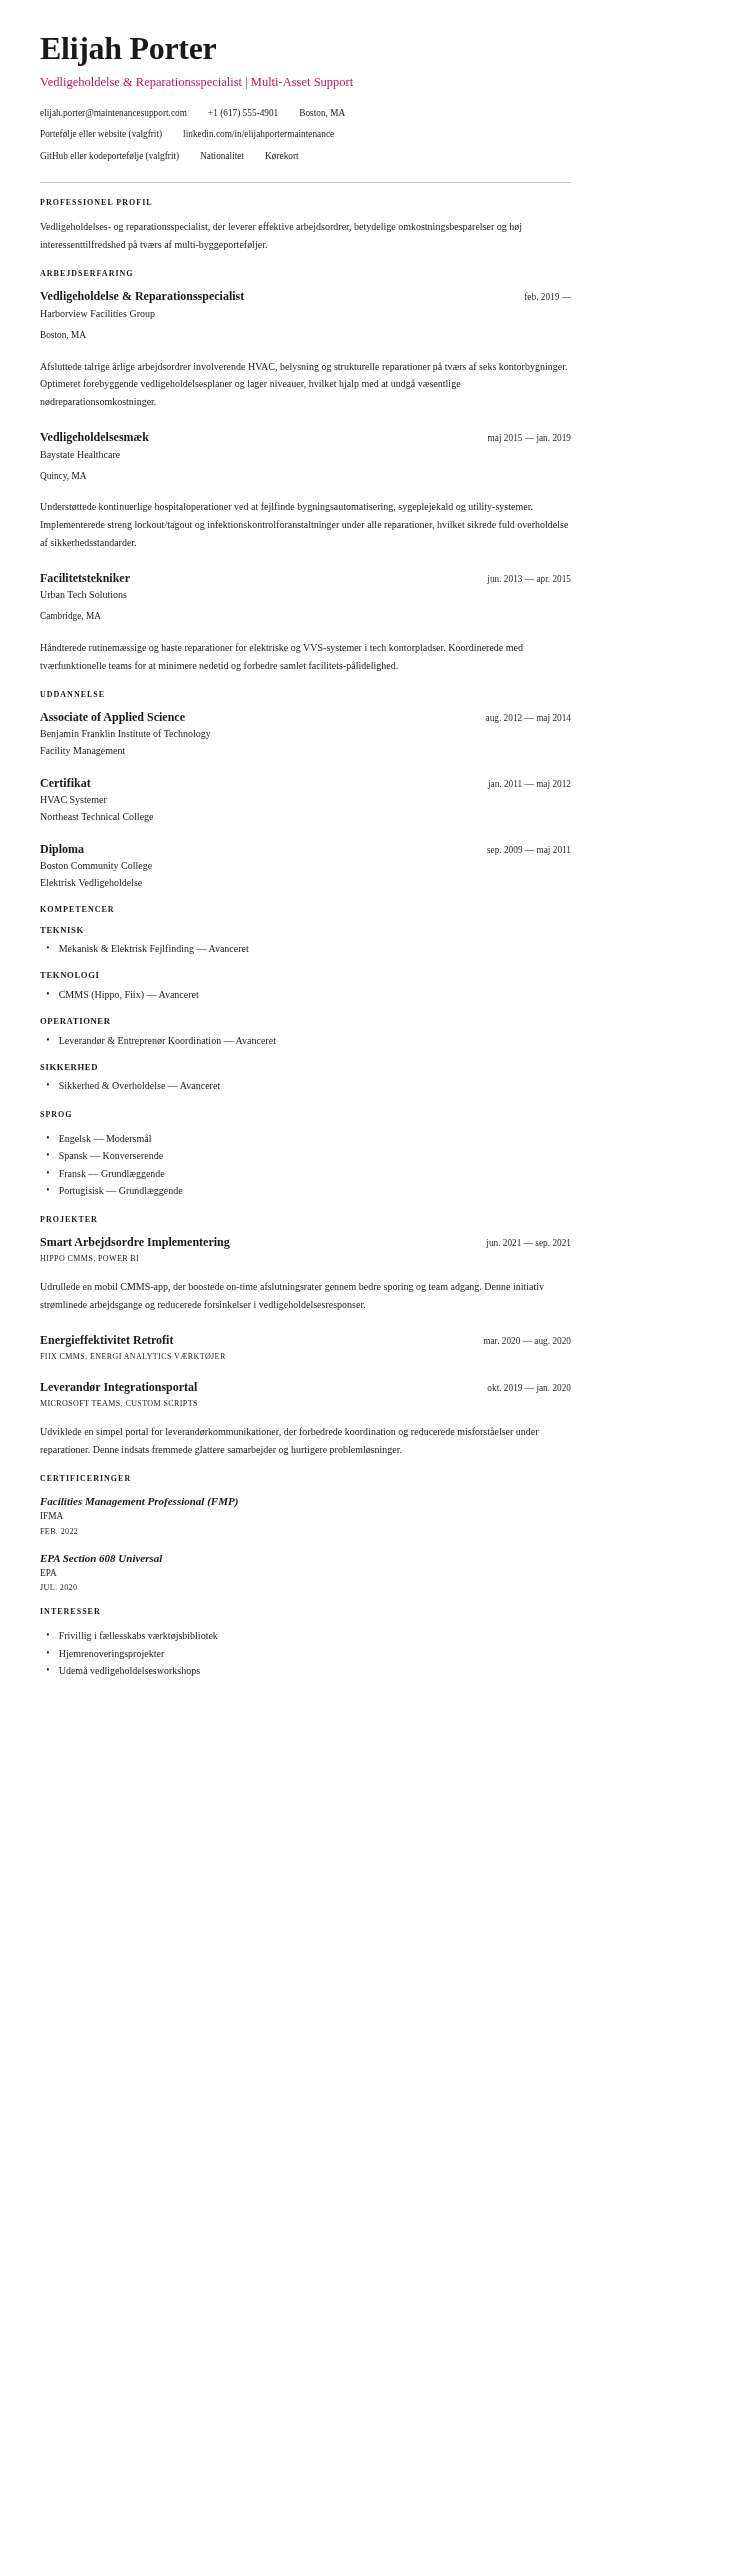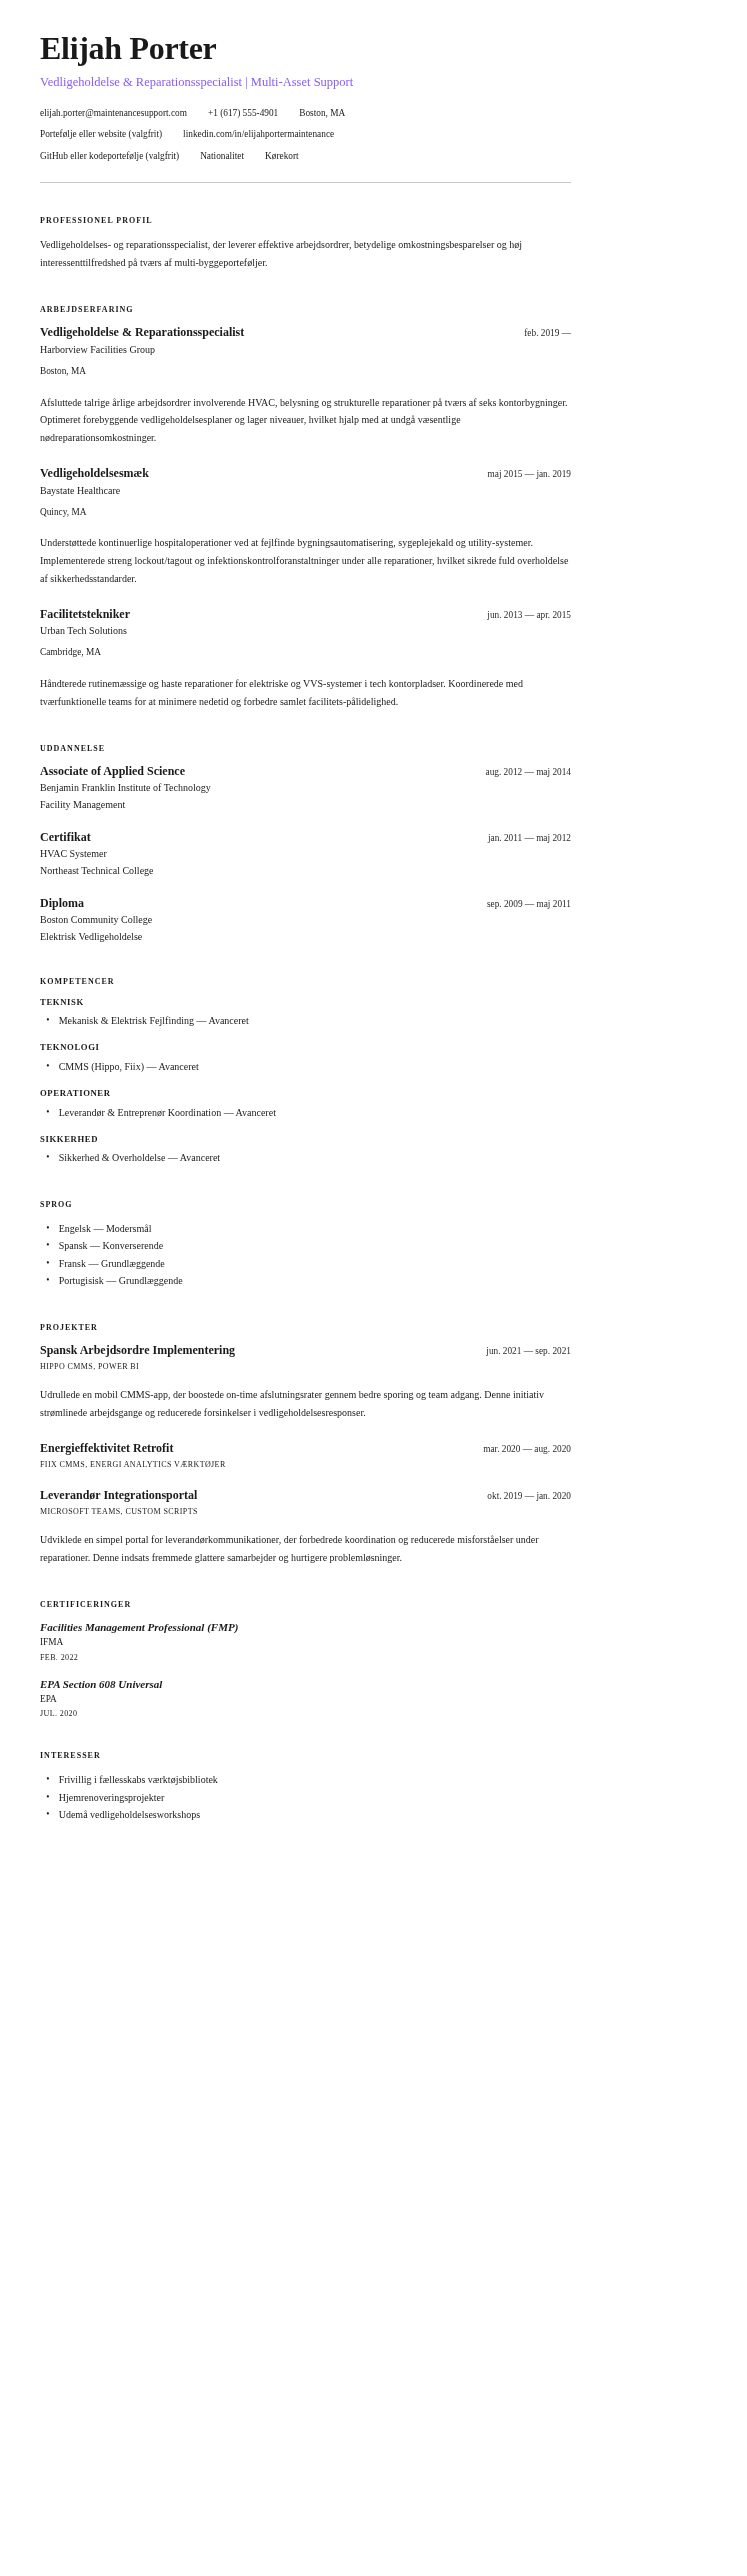--- a/index.html
+++ b/index.html
@@ -27,21 +27,21 @@
     font-weight: bold;
     letter-spacing: -0.3px;
     line-height: 1.05;
     margin: 0 0 8.7px 0;
   }
   .headline {
     font-size: 12.5px;
     font-weight: normal;
     line-height: 1.3;
     margin: 0 0 16px 0;
-    color: #8b5cf6;
+    color: #be185d;
   }
   .contact-row {
     font-size: 9.3px;
     line-height: 1.5;
     margin-bottom: 8px;
     display: flex;
     flex-wrap: wrap;
   }
   .contact-row .citem {
     margin-right: 21px;
@@ -49,21 +49,21 @@
   }
   .contact-row .citem:last-child { margin-right: 0; }
 
   .rule {
     border: 0;
     border-top: 0.6px solid #c8c8c8;
     margin: 17.4px 0 0 0;
   }
 
   
-  .section { margin-top: 33px; }
+  .section { margin-top: 15px; }
   .section-title {
     font-size: 8px;
     font-weight: bold;
     letter-spacing: 1px;
     text-transform: uppercase;
     margin: 0 0 11.2px 0;
   }
 
   .entry { margin-bottom: 18.7px; }
   .entry:last-child { margin-bottom: 0; }
@@ -306,21 +306,21 @@
       <li>Fransk — Grundlæggende</li>
       <li>Portugisisk — Grundlæggende</li>
     </ul>
   </section>
 
   <section class="section">
     <h2 class="section-title">PROJEKTER</h2>
 
     <div class="entry">
       <div class="entry-head">
-        <div class="entry-title">Spansk Arbejdsordre Implementering</div>
+        <div class="entry-title">Smart Arbejdsordre Implementering</div>
         <div class="entry-date">jun. 2021 — sep. 2021</div>
       </div>
       <div class="entry-stack">HIPPO CMMS, POWER BI</div>
       <p class="entry-desc">Udrullede en mobil CMMS-app, der boostede on-time afslutningsrater gennem bedre sporing og team adgang. Denne initiativ strømlinede arbejdsgange og reducerede forsinkelser i vedligeholdelsesresponser.</p>
     </div>
 
     <div class="entry">
       <div class="entry-head">
         <div class="entry-title">Energieffektivitet Retrofit</div>
         <div class="entry-date">mar. 2020 — aug. 2020</div>

